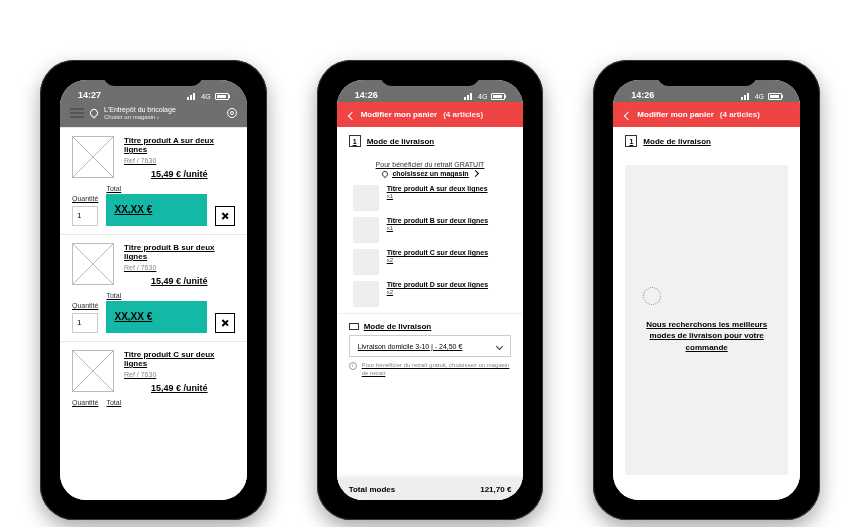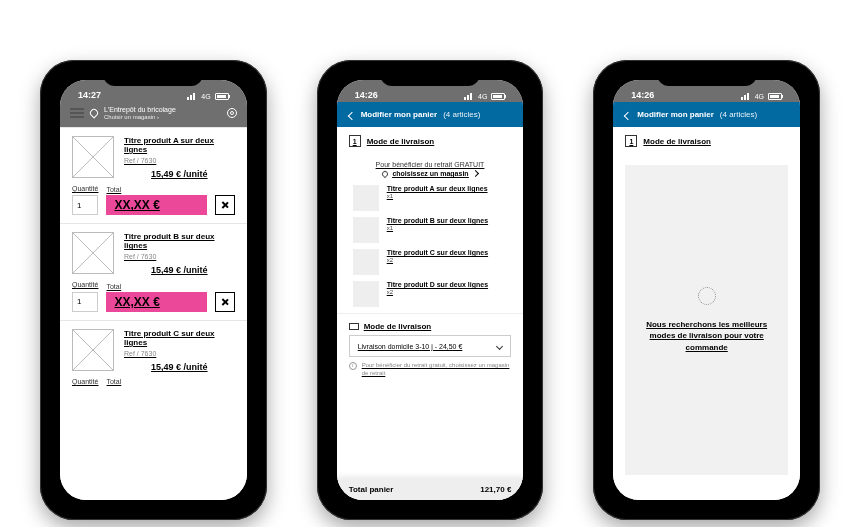--- a/index.html
+++ b/index.html
@@ -66,28 +66,28 @@
     .burger { width:14px; display:flex; flex-direction:column; gap:2px;}
     .burger span{height:2px;background:#555; display:block;}
     .pin-ic { width:8px; height:8px; border:1px solid #fff; border-radius:50% 50% 50% 0; transform: rotate(-45deg);}
     .store-txt { color:#fff; font-size:7px; line-height:1.15; flex:1;}
     .store-txt .sub{font-size:6px; opacity:.85;}
     .gear { width:10px;height:10px;border:1px solid #fff;border-radius:50%; position:relative;}
     .gear::before{content:"";position:absolute;inset:2px;border:1px solid #fff;border-radius:50%;}
 
     
     .hdr-back {
-      background:#0369a1;
+      background:#ef4444;
       color:#fff;
       display:flex; align-items:flex-end; gap:6px;
       font-size:8px; font-weight:600;
       padding:8px 12px;
     }
     .chev-l { width:6px;height:6px;border-left:1.5px solid #fff;border-bottom:1.5px solid #fff; transform:rotate(45deg);}
-    .hdr-back .count{font-weight:400;opacity:.9;}
+    .hdr-back .count{font-weight:700;opacity:.9;}
 
     
     .content { overflow:hidden; flex:1; position:relative; background:#fff;text-decoration:underline;}
     .section-title{
       display:flex;align-items:center;gap:6px;font-size:8px;font-weight:700;
       padding:8px 12px;
     }
     .step-num{width:12px;height:12px;border:1px solid #333;display:flex;align-items:center;justify-content:center;font-size:7px;font-weight:700;}
 
     
@@ -96,21 +96,21 @@
     .ph-img{width:42px;height:42px;border:1px solid #bbb;position:relative;flex-shrink:0;}
     .ph-img::before,.ph-img::after{content:"";position:absolute;inset:0;}
     .ph-img::before{background:linear-gradient(to top right,transparent calc(50% - .5px),#bbb,transparent calc(50% + .5px));}
     .ph-img::after{background:linear-gradient(to top left,transparent calc(50% - .5px),#bbb,transparent calc(50% + .5px));}
     .prod-title{font-size:8px;font-weight:700;}
     .prod-ref{font-size:7px;color:#888;margin-top:3px;}
     .prod-price{font-size:9px;font-weight:700;margin-top:5px;text-align:center;}
     .qty-row{display:flex;align-items:flex-end;gap:8px;padding:6px 0 8px;}
     .qty-col .lbl,.total-col .lbl{font-size:7px;color:#333;display:block;margin-bottom:2px;}
     .qty-inp{width:26px;height:20px;border:1px solid #ccc;font-size:8px;text-align:left;padding:0 4px;}
-    .total-box{background:#ec4899;height:20px;display:flex;align-items:center;padding:0 8px;font-size:12px;font-weight:700;flex:1;}
+    .total-box{background:#14b8a6;height:32px;display:flex;align-items:center;padding:0 8px;font-size:10px;font-weight:700;flex:1;}
     .del-btn{width:20px;height:20px;border:1.5px solid #000;background:none;display:flex;align-items:center;justify-content:center;cursor:pointer;}
     .del-x{width:8px;height:8px;position:relative;}
     .del-x::before,.del-x::after{content:"";position:absolute;left:50%;top:0;width:1.5px;height:100%;background:#000;}
     .del-x::before{transform:translateX(-50%) rotate(45deg);}
     .del-x::after{transform:translateX(-50%) rotate(-45deg);}
 
     
     .help-txt{font-size:7px;text-align:center;padding:6px 0 2px;color:#333;}
     .choose-store{display:flex;align-items:center;justify-content:center;gap:4px;font-size:7px;font-weight:700;padding-bottom:8px;}
     .choose-store .u{text-decoration:underline;}
@@ -123,21 +123,21 @@
     .mode-hdr{display:flex;align-items:center;gap:5px;font-size:8px;font-weight:700;padding:8px 12px 4px;border-top:1px solid #eee;}
     .truck{width:10px;height:7px;border:1px solid #333;position:relative;}
     .select{margin:0 12px;height:22px;border:1px solid #ccc;display:flex;align-items:center;justify-content:space-between;padding:0 8px;font-size:7px;}
     .chev-d{width:5px;height:5px;border-right:1px solid #333;border-bottom:1px solid #333;transform:rotate(45deg);}
     .hint-row{display:flex;gap:5px;padding:5px 12px;font-size:6px;color:#888;line-height:1.3;}
     .info-ic{width:8px;height:8px;border:1px solid #999;border-radius:50%;flex-shrink:0;position:relative;}
     .info-ic::after{content:"i";position:absolute;left:0;right:0;top:-1px;text-align:center;font-size:6px;font-style:italic;color:#999;}
     .sticky-total{position:absolute;bottom:0;left:0;right:0;background:#eee;display:flex;justify-content:space-between;padding:6px 12px;font-size:8px;font-weight:600;box-shadow:0 -3px 5px rgba(0,0,0,.08);}
 
     
-    .loading-card{margin:10px 12px;background:#f1f1f1;height:310px;display:flex;flex-direction:column;align-items:center;justify-content:center;padding:0 18px;text-align:center;}
+    .loading-card{margin:10px 12px;background:#f1f1f1;height:310px;display:flex;flex-direction:column;align-items:flex-start;justify-content:center;padding:0 18px;text-align:center;}
     .spinner{width:18px;height:18px;border:1.5px dotted #888;border-radius:50%;margin-bottom:14px;}
     .loading-txt{font-size:8px;font-weight:700;line-height:1.4;}
   </style>
 </head>
 <body>
 
 <div class="phone">
   <div class="screen">
     <div class="statusbar">
       <span>14:27</span>
@@ -297,21 +297,21 @@
       <div class="select">
         <span>Livraison domicile 3-10 j - 24,50 €</span>
         <span class="chev-d"></span>
       </div>
       <div class="hint-row">
         <span class="info-ic"></span>
         <span>Pour bénéficier du retrait gratuit, choisissez un magasin de retrait</span>
       </div>
 
       <div class="sticky-total">
-        <span>Total panier</span>
+        <span>Total modes</span>
         <span>121,70 €</span>
       </div>
     </div>
   </div>
 </div>
 
 <div class="phone">
   <div class="screen">
     <div class="statusbar">
       <span>14:26</span>

